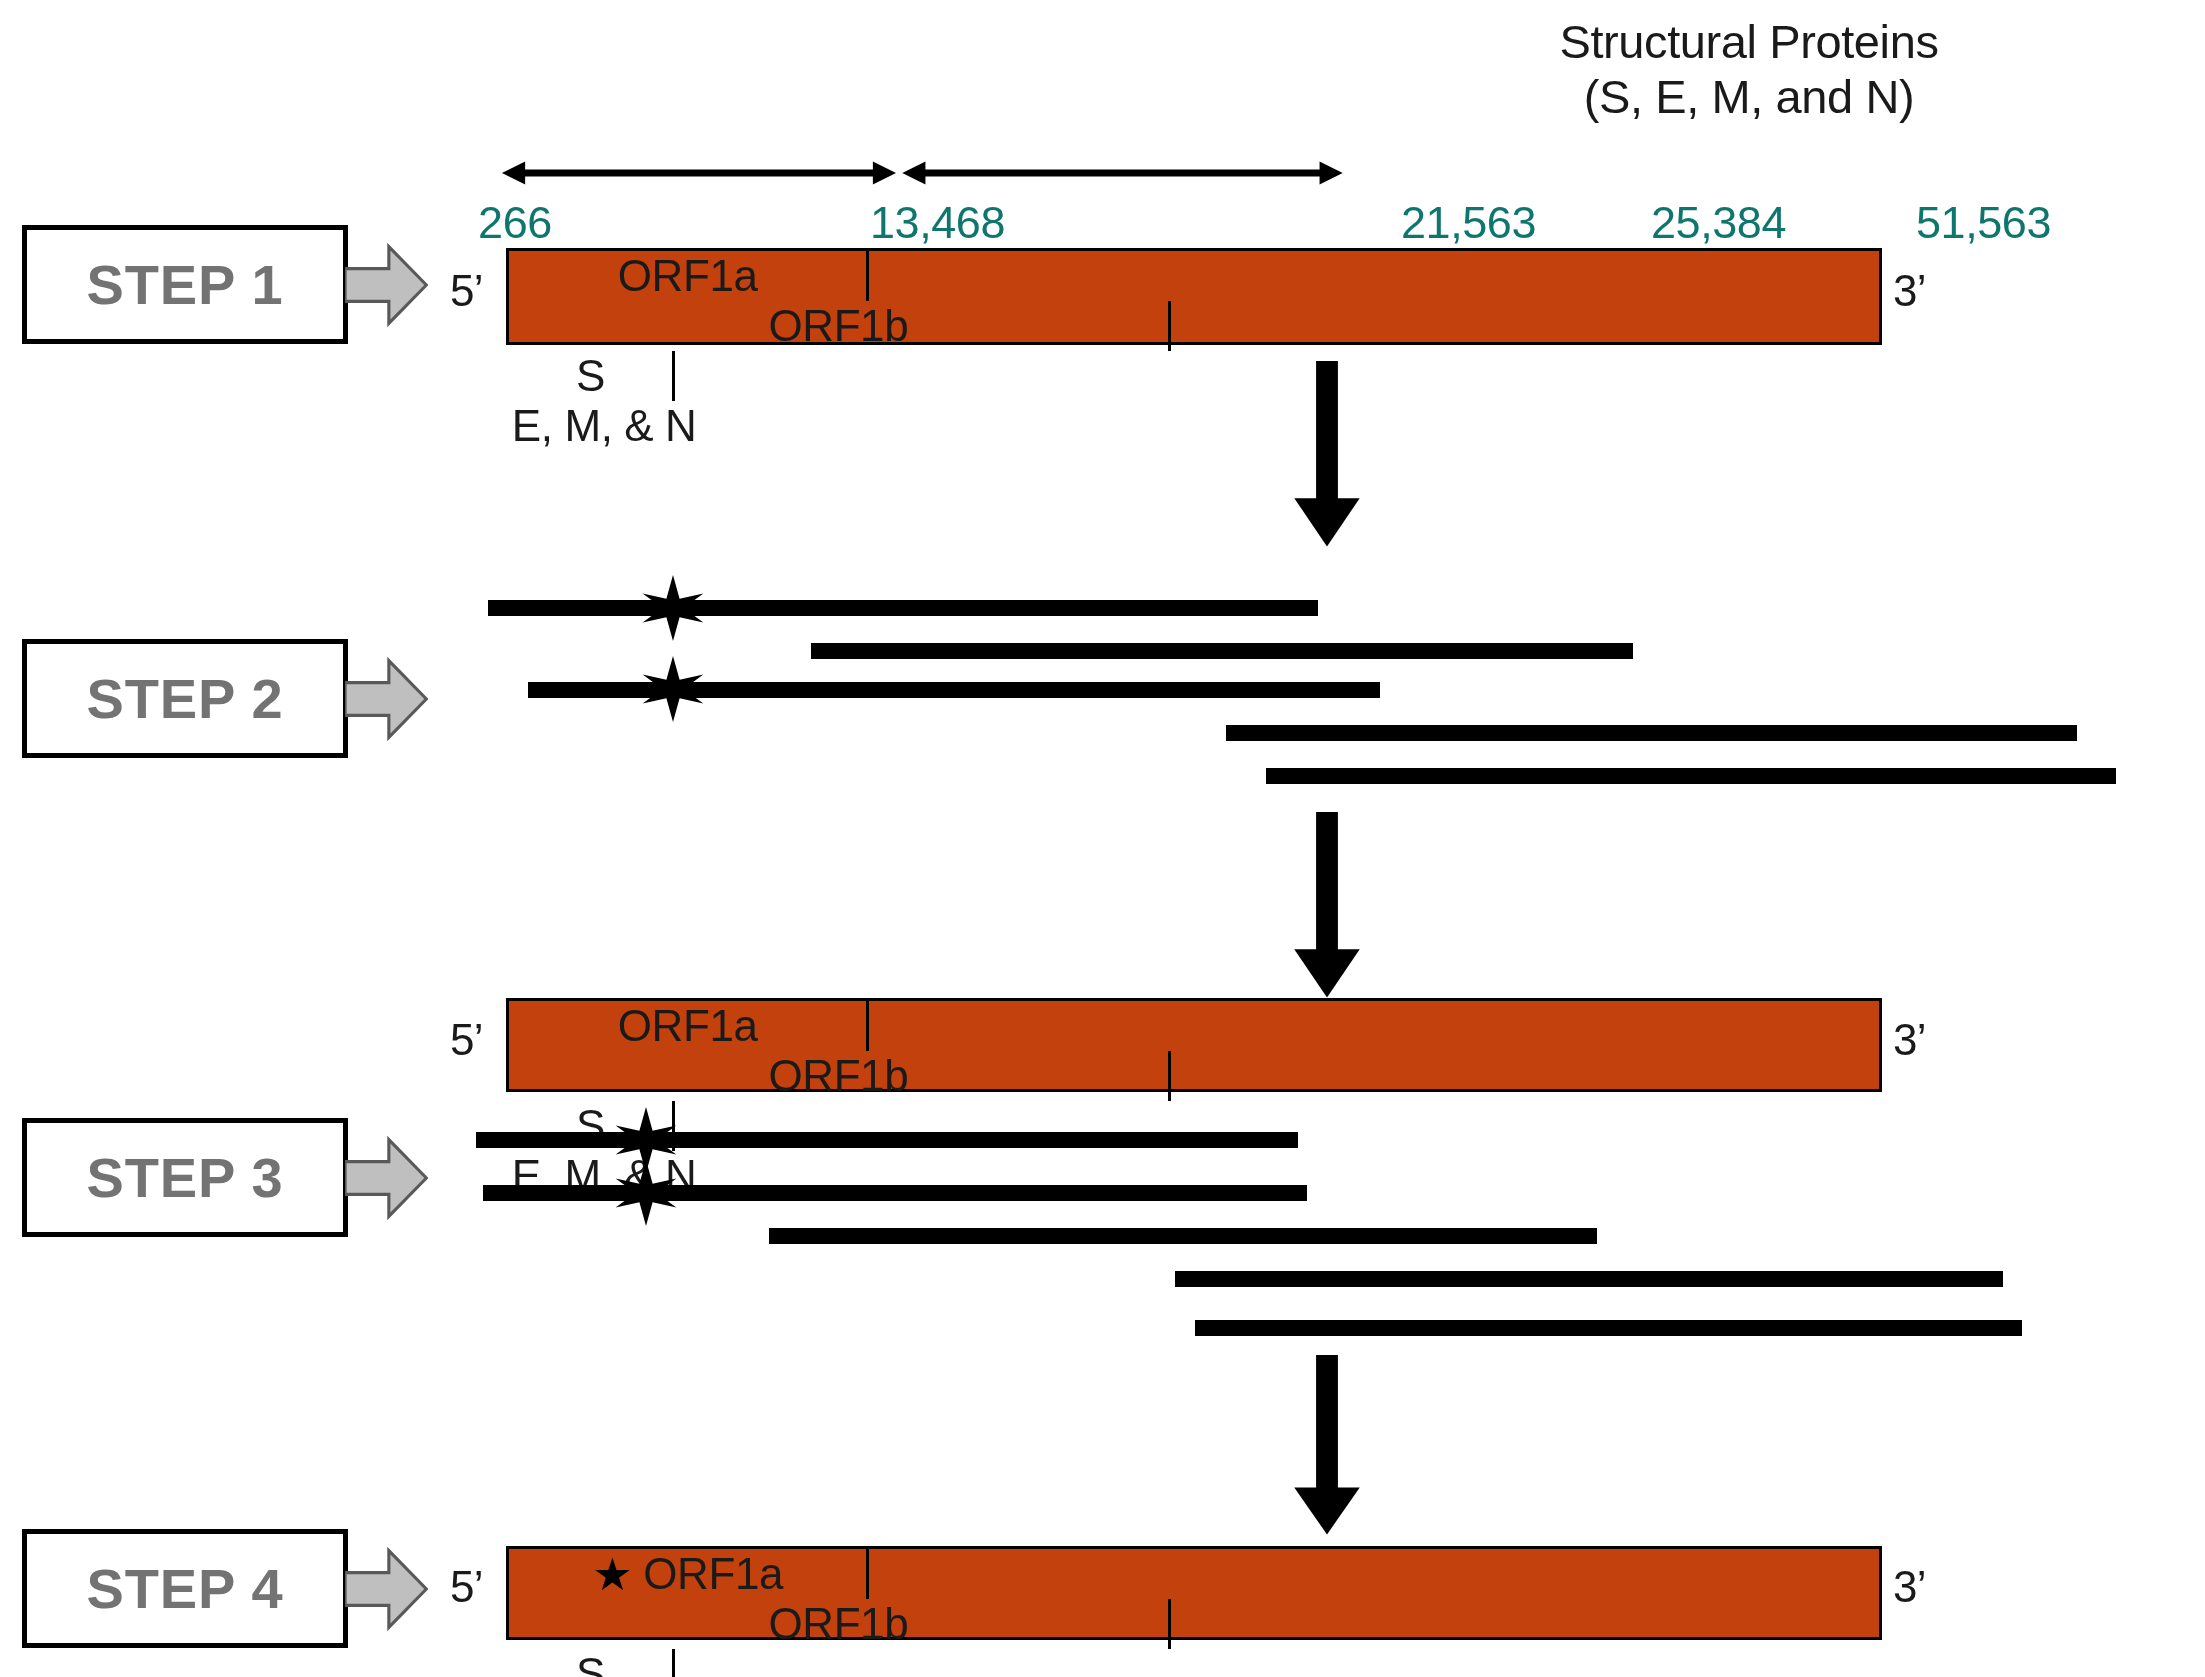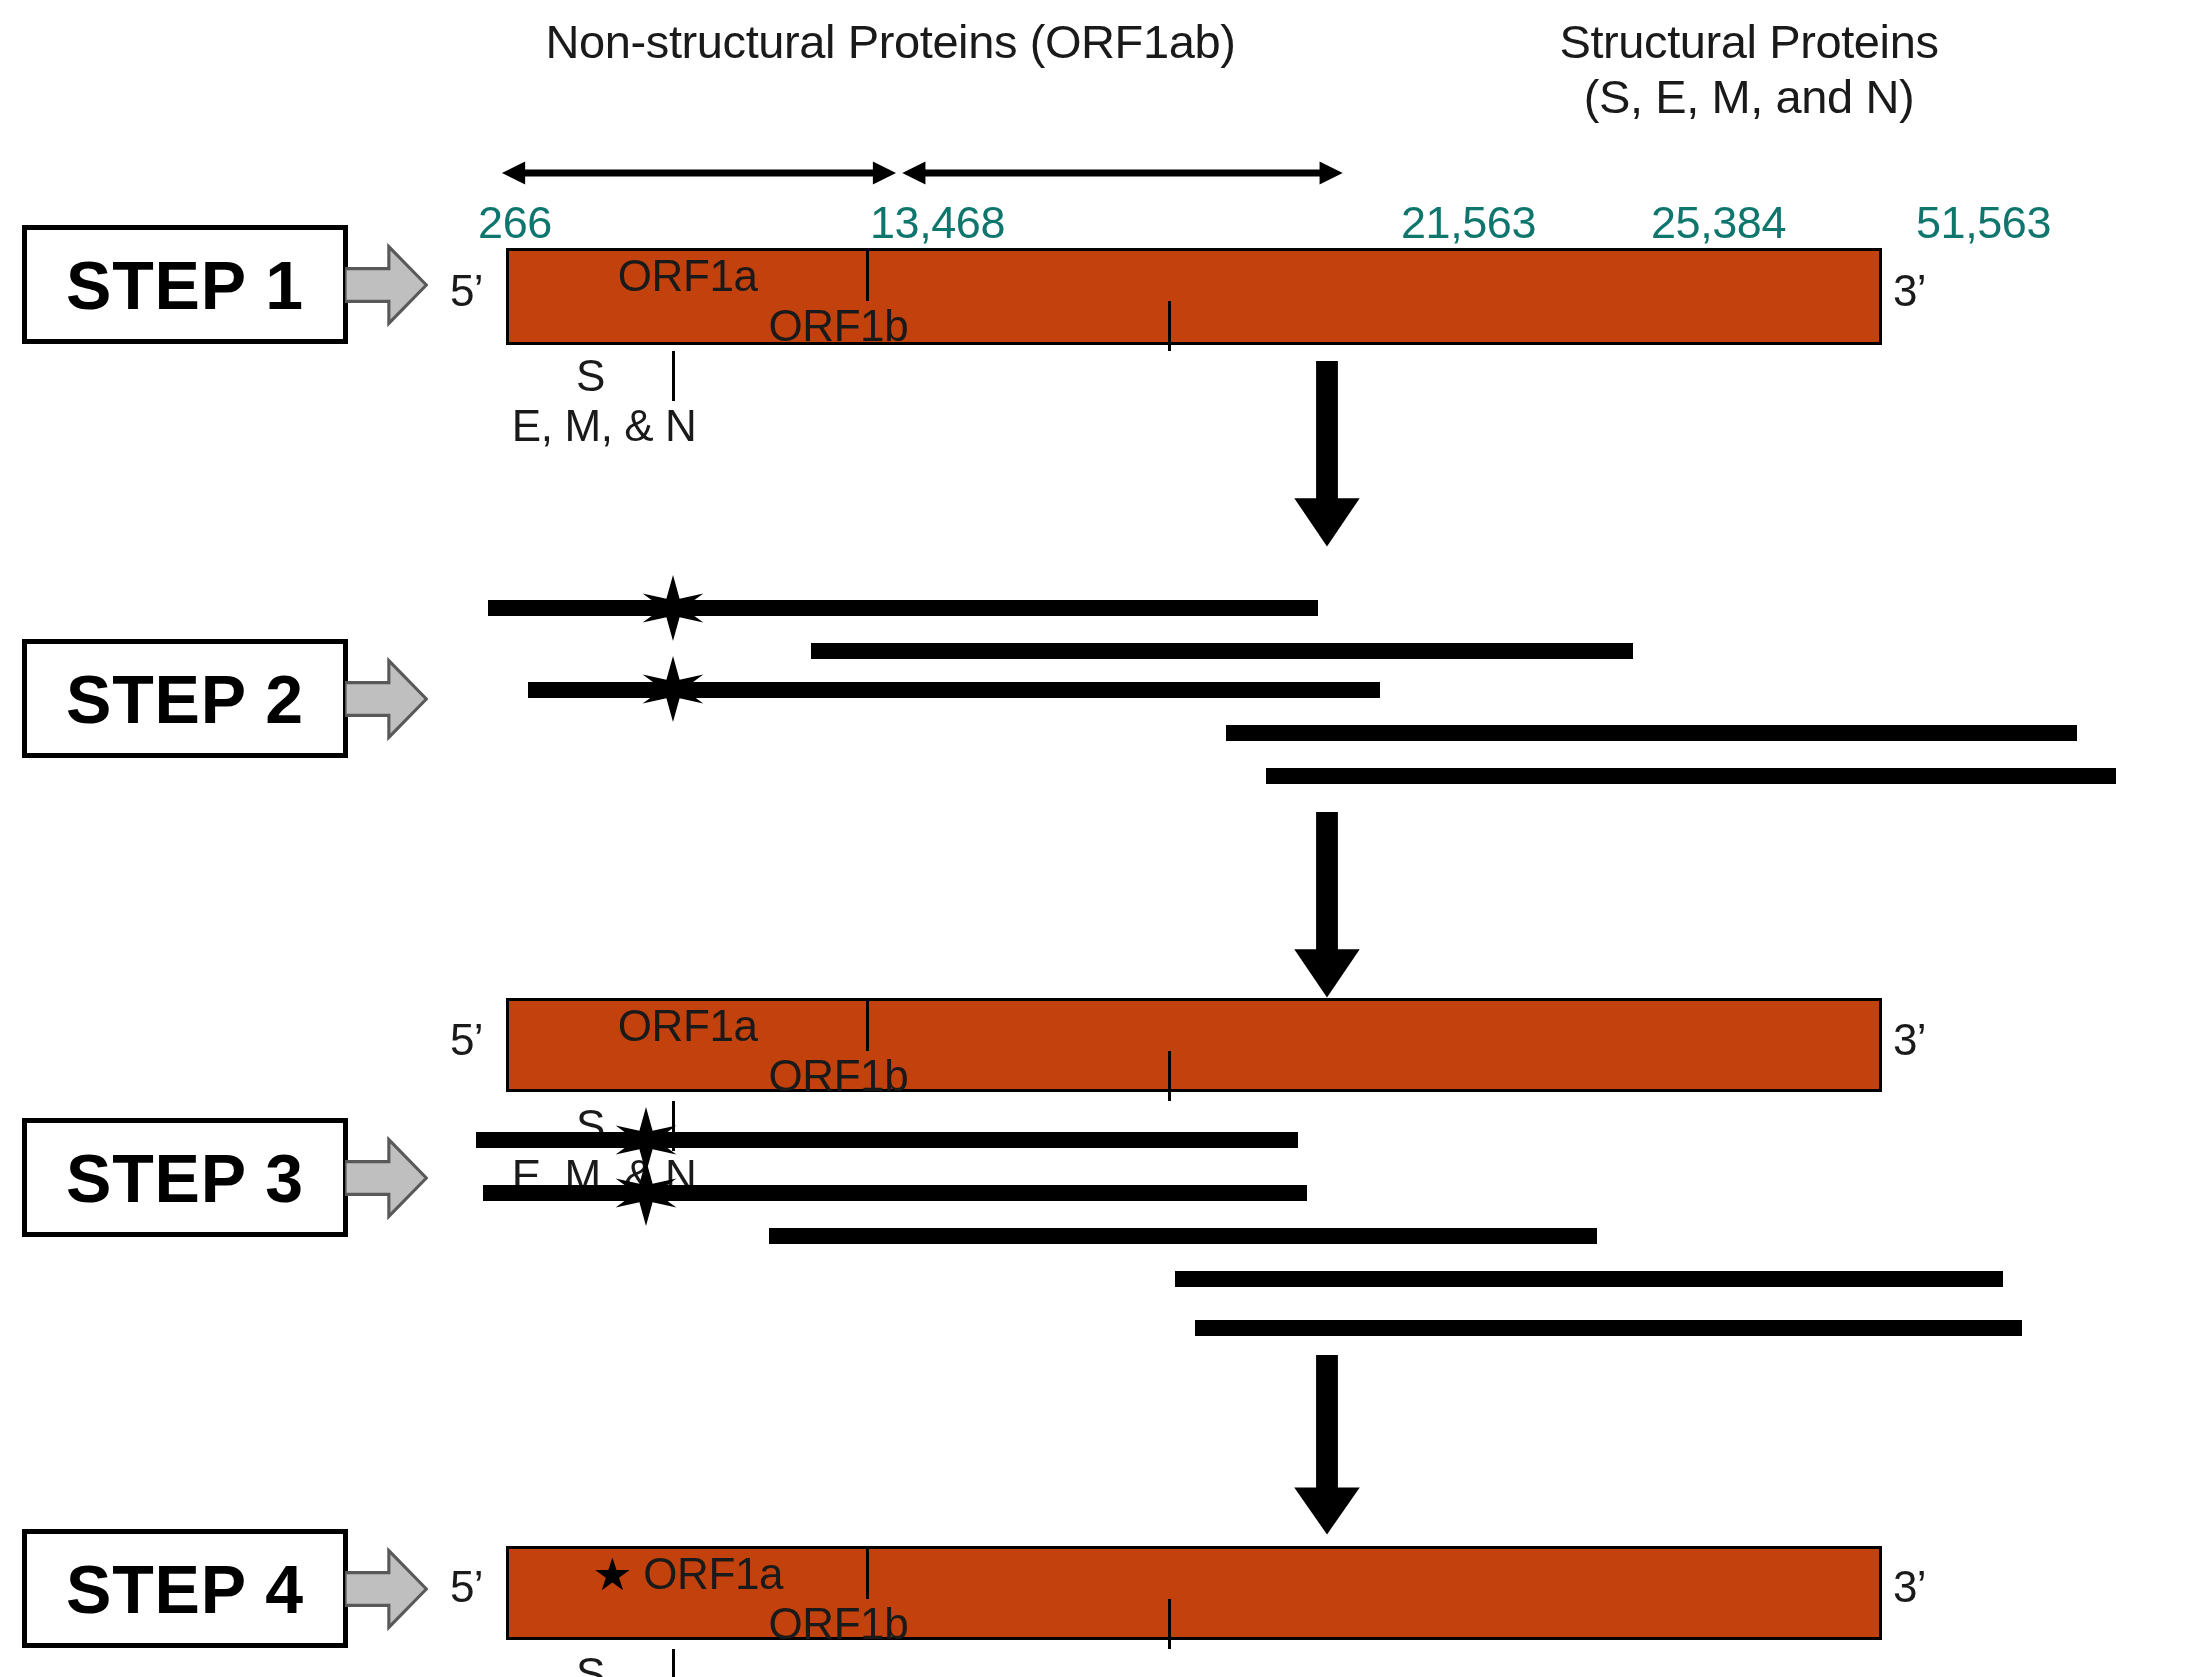--- a/index.html
+++ b/index.html
@@ -48,24 +48,24 @@
   .stepbox {
     position: absolute;
     border: 5.5px solid #000000;
     background: #ffffff;
     display: flex;
     align-items: center;
     justify-content: center;
     box-sizing: border-box;
   }
   .stepbox span {
-    font-size: 68px;
+    font-size: 56px;
     font-weight: bold;
     letter-spacing: 0.8px;
-    color: #000000;
+    color: #737373;
   }
   .steparrow { position: absolute; }
 
   
   .genome {
     position: absolute;
     border: 3.9px solid #000000;
     background: #c2410c;
     box-sizing: border-box;
     display: flex;
@@ -113,21 +113,20 @@
     color: #000000;
   }
   
   .flowarrow { position: absolute; }
 </style>
 </head>
 <body>
 
 <div id="figure">
 
-  <div class="hdr" style="left:500px; top:14px; width:781px;">Non-structural Proteins (ORF1ab)</div>
 
   <div class="hdr" style="left:1468px; top:14px; width:562px;">Structural Proteins
 (S, E, M, and N)</div>
 
   <svg class="rangearrow" style="left:500px; top:156px;" width="398" height="34" viewBox="0 0 510 44">
     <line x1="22" y1="22" x2="488" y2="22" stroke="#000" stroke-width="9"></line>
     <polygon points="0,22 30,7 30,37" fill="#000"></polygon>
     <polygon points="510,22 480,7 480,37" fill="#000"></polygon>
   </svg>
 

